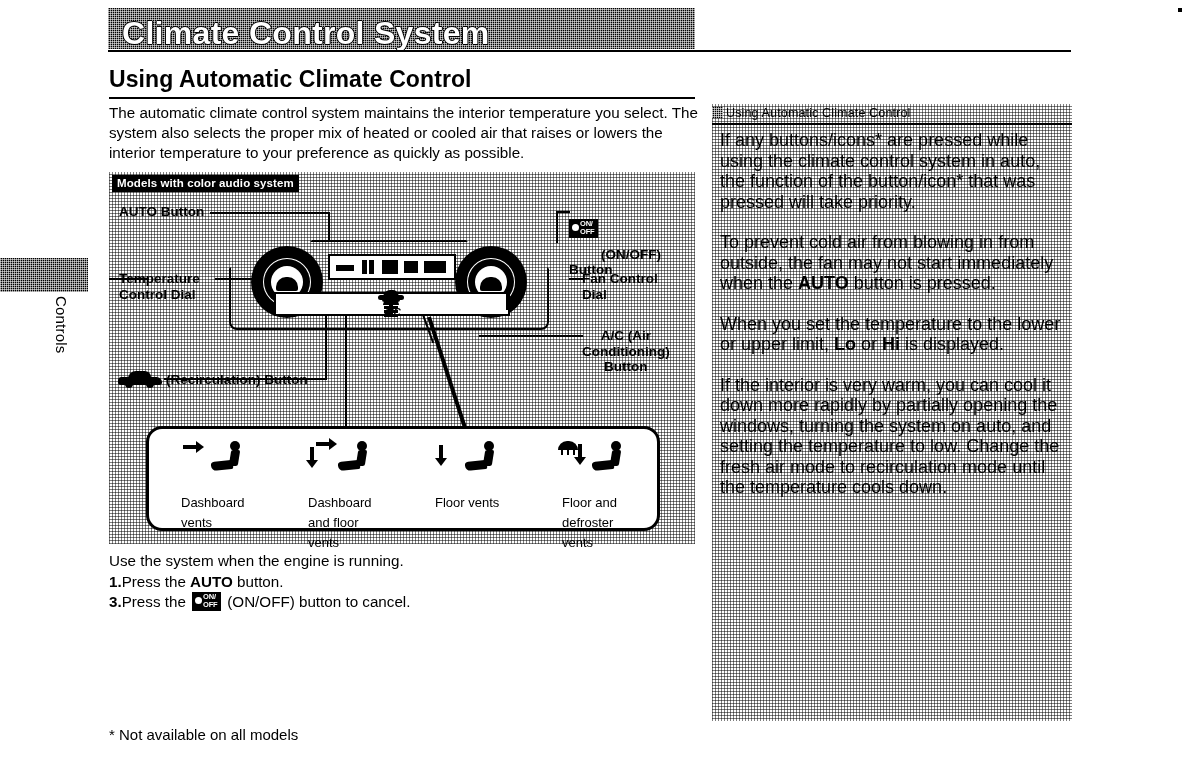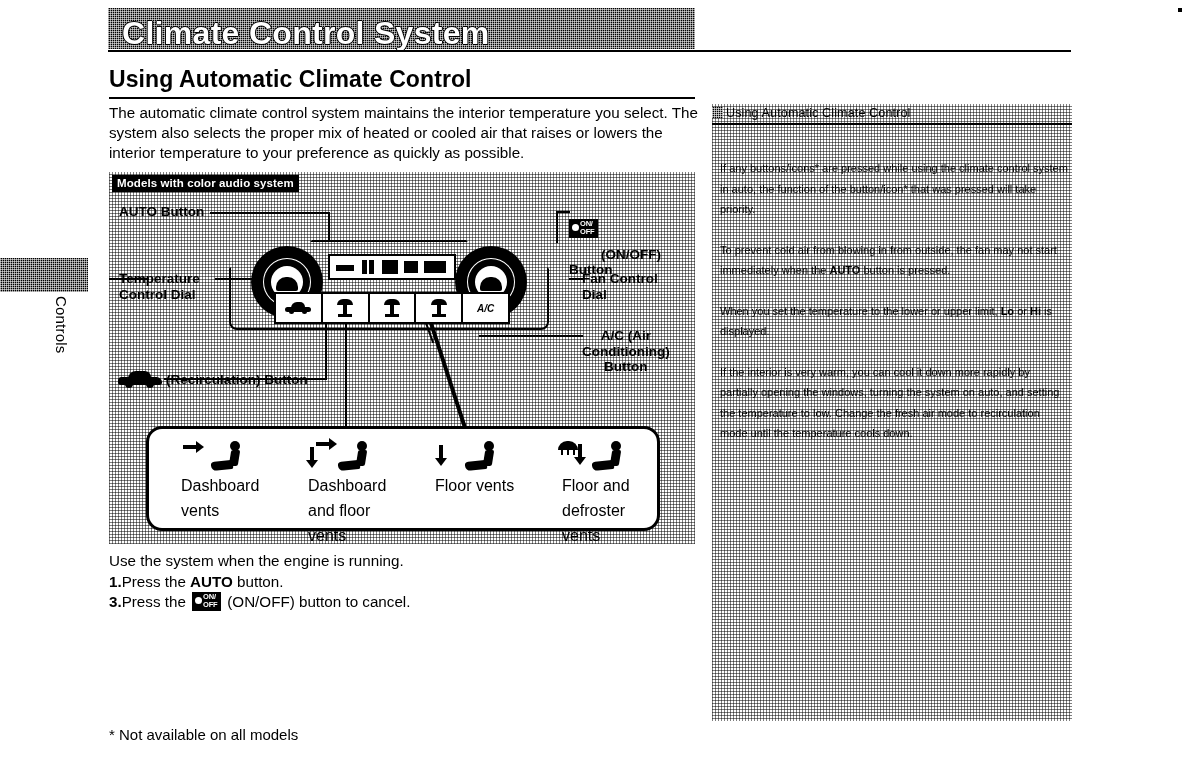--- a/index.html
+++ b/index.html
@@ -261,25 +261,26 @@
   }
   #display .seg {
     position: absolute;
     top: 5px;
     background: #000;
   }
 
   #button-row {
     position: absolute;
     left: 45px; top: 52px;
-    width: 236px; height: 32px;
+    width: 236px; height: 24px;
     border: 2px solid #000;
     background: #fff;
     box-sizing: border-box;
     display: flex;
+    flex-direction: column;
   }
   #button-row .btn {
     flex: 1;
     border-right: 2px solid #000;
     position: relative;
   }
   #button-row .btn:last-child { border-right: none; }
 
   .bicon { position: absolute; left: 50%; top: 50%; transform: translate(-50%,-50%); }
   .bicon-car { width: 26px; height: 12px; }
@@ -321,24 +322,25 @@
     flex: 1;
     position: relative;
     padding: 10px 0 0 0;
   }
   .vent-art {
     position: relative;
     height: 34px;
     margin-left: 32px;
   }
   .vent-label {
-    font-size: 16px;
-    line-height: 25px;
+    font-size: 13px;
+    line-height: 20px;
     margin-left: 32px;
     white-space: pre-line;
+    margin-top: 20px;
   }
   
   .seat { position: absolute; left: 30px; top: 2px; width: 30px; height: 30px; }
   .seat .head { position:absolute; right:1px; top:0; width:10px; height:10px; border-radius:50%; background:#000; }
   .seat .back { position:absolute; right:2px; top:9px; width:9px; height:16px; background:#000; transform: skewX(-9deg); border-radius:2px; }
   .seat .base { position:absolute; left:0px; bottom:1px; width:22px; height:9px; background:#000; border-radius:4px 2px 2px 6px; transform: rotate(-6deg); }
   
   .arr { position: absolute; background: #000; }
   .arr-r { width: 14px; height: 4px; top: 7px; left: 4px; }
   .arr-r::after { content:""; position:absolute; right:-7px; top:-4px; border-left:8px solid #000; border-top:6px solid transparent; border-bottom:6px solid transparent; }
@@ -419,23 +421,22 @@
   #sidebar-rule {
     position: absolute;
     left: 0; top: 19px;
     width: 360px; height: 1.5px;
     background: #000;
   }
   #sidebar-body {
     position: absolute;
     left: 8px; top: 26px;
     width: 348px;
-    font-size: 11px;
+    font-size: 18px;
     line-height: 20.5px;
-    margin-top: 28px;
   }
   #sidebar-body p { margin: 0 0 20px 0; }
   #sidebar-body b { font-weight: bold; }
 </style>
 </head>
 <body>
 
 <div id="side-tab" class="dither-dark"></div>
 <div id="side-tab-label">Controls</div>
 

